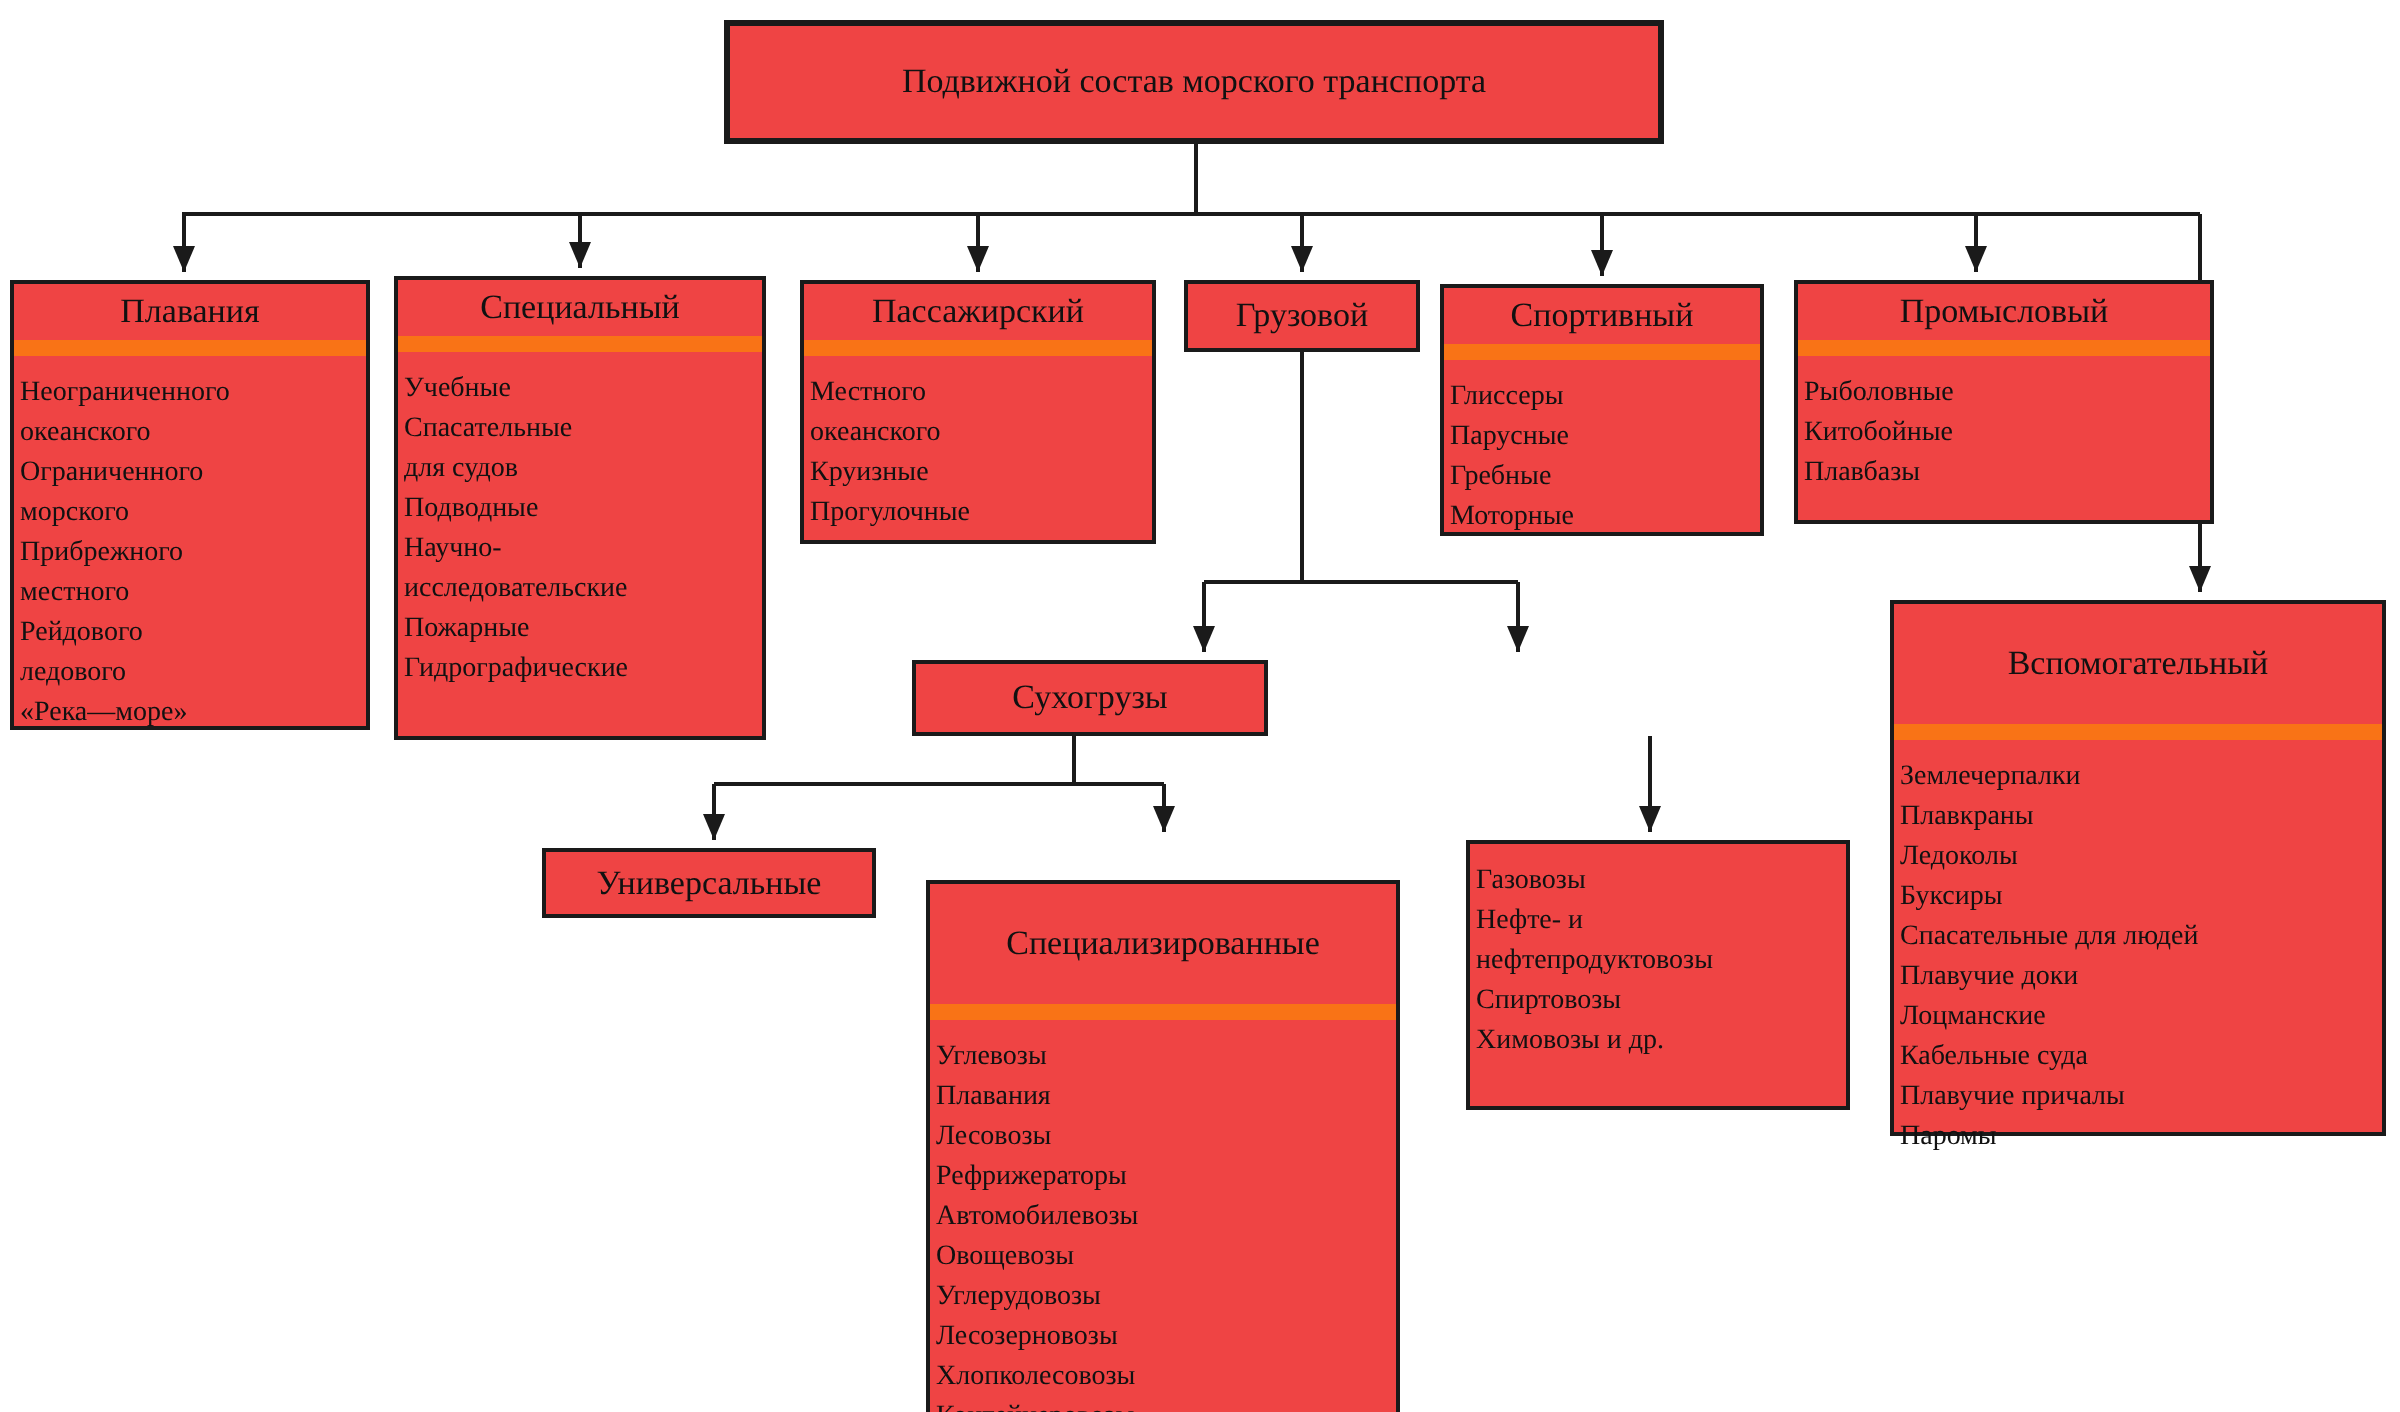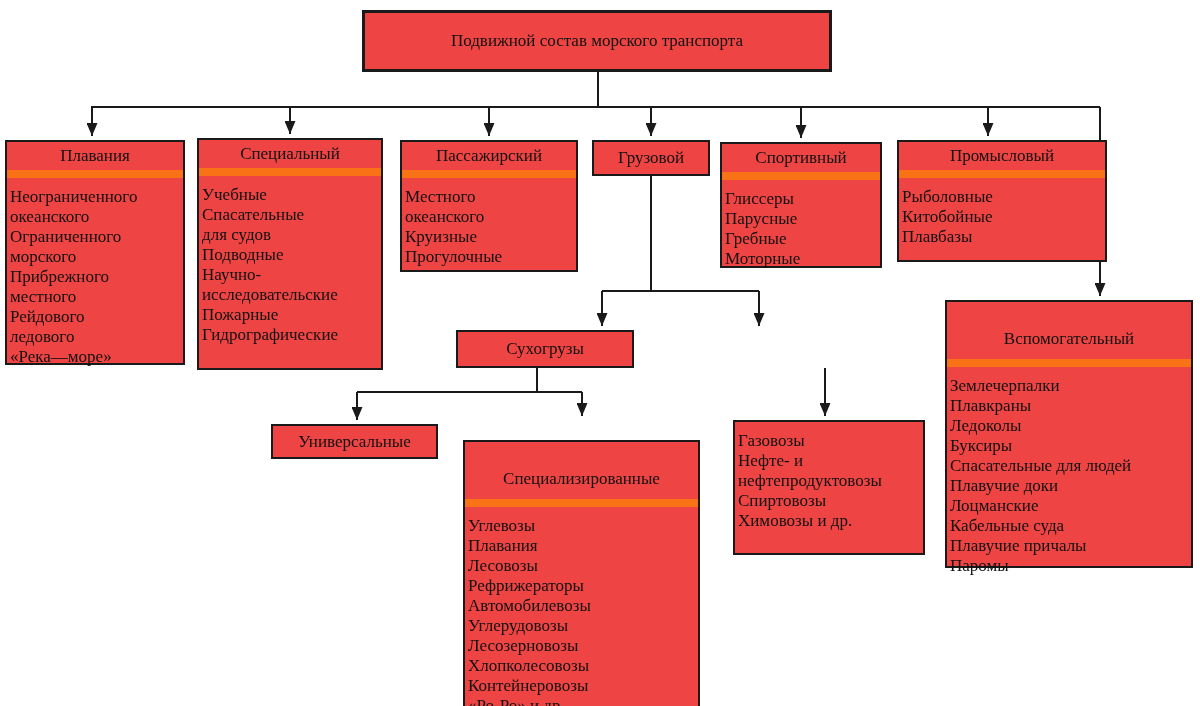--- a/index.html
+++ b/index.html
@@ -21,25 +21,25 @@
   }
   .box.root{border-width:3px;}
   .box-title{
     display:flex;align-items:center;justify-content:center;
     font-size:17px;line-height:20px;
     padding:4px 2px;
     border-bottom:8px solid #f97316;
     height:100%;box-sizing:border-box;
   }
   .box.has-body .box-title{height:auto;}
-  .box-title.tall{padding:10px 2px;margin-top:17px;}
+  .box-title.tall{padding:20px 2px;}
   .box.plain .box-title{border-bottom:none;}
   .box-body{
     padding:9px 3px 0;
-    font-size:17px;line-height:20px;
+    font-size:14px;line-height:20px;
   }
   .box-body .line{white-space:nowrap;}
   .box.no-header .box-body{}
 </style>
 </head>
 <body>
 
 <div id="stage">
 
   <svg id="wires" viewBox="0 0 1200 706" xmlns="http://www.w3.org/2000/svg">
@@ -167,20 +167,21 @@
   </div>
 
   <div class="box has-body" style="left:463px;top:440px;width:237px;height:282px">
     <div class="box-title tall">Специализированные</div>
     <div class="box-body">
         <div class="line">Углевозы</div>
         <div class="line">Плавания</div>
         <div class="line">Лесовозы</div>
         <div class="line">Рефрижераторы</div>
         <div class="line">Автомобилевозы</div>
+        <div class="line">Овощевозы</div>
         <div class="line">Углерудовозы</div>
         <div class="line">Лесозерновозы</div>
         <div class="line">Хлопколесовозы</div>
         <div class="line">Контейнеровозы</div>
         <div class="line">«Ро-Ро» и др.</div>
       </div>
   </div>
 
   <div class="box no-header" style="left:733px;top:420px;width:192px;height:135px">
     <div class="box-body">

